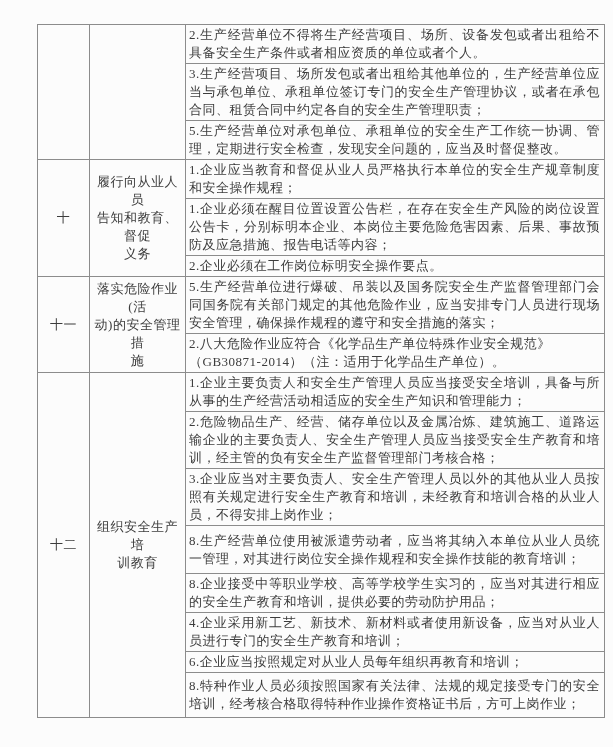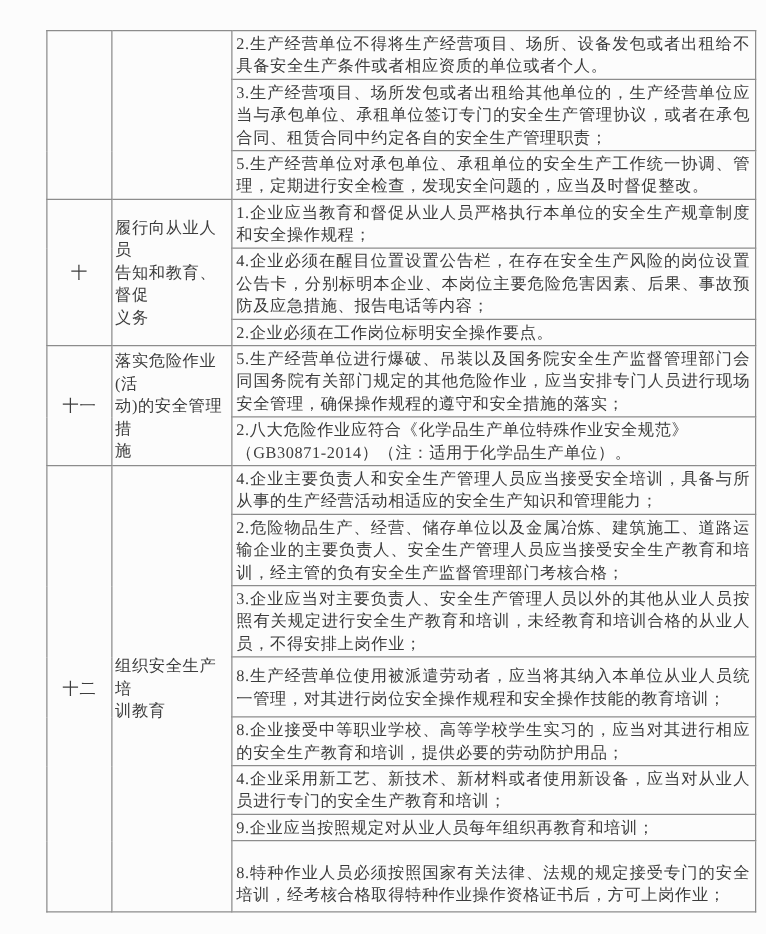--- a/index.html
+++ b/index.html
@@ -33,31 +33,32 @@
     vertical-align: middle;
     letter-spacing: 0.5px;
   }
   td.num-cell {
     width: 52px;
     text-align: center;
     padding: 1px 2px;
   }
   td.cat-cell {
     width: 96px;
+    text-align: center;
     padding: 1px 2px;
     white-space: pre-wrap;
   }
   td.item-cell {
     padding: 1px 4px 1px 3px;
     text-align: justify;
     vertical-align: top;
     white-space: pre-wrap;
   }
   td.item-cell.pad-lg { padding-top: 6px; padding-bottom: 5px; }
-  td.item-cell.pad-md { padding-top: 16px; padding-bottom: 4px; margin-top: 40px; }
+  td.item-cell.pad-md { padding-top: 4px; padding-bottom: 4px; margin-top: 40px; }
 </style>
 </head>
 <body>
 
 <div class="page">
   <table class="reg-table">
     <colgroup>
       <col style="width:52px">
       <col style="width:96px">
       <col style="width:419px">
@@ -77,21 +78,21 @@
       </tr>
 
       <tr>
         <td class="num-cell" rowspan="3">十</td>
         <td class="cat-cell" rowspan="3">履行向从业人员
 告知和教育、督促
 义务</td>
         <td class="item-cell">1.企业应当教育和督促从业人员严格执行本单位的安全生产规章制度和安全操作规程；</td>
       </tr>
       <tr>
-        <td class="item-cell">4.企业必须在醒目位置设置公告栏，在存在安全生产风险的岗位设置公告卡，分别标明本企业、本岗位主要危险危害因素、后果、事故预防及应急措施、报告电话等内容；</td>
+        <td class="item-cell">1.企业必须在醒目位置设置公告栏，在存在安全生产风险的岗位设置公告卡，分别标明本企业、本岗位主要危险危害因素、后果、事故预防及应急措施、报告电话等内容；</td>
       </tr>
       <tr>
         <td class="item-cell">2.企业必须在工作岗位标明安全操作要点。</td>
       </tr>
 
       <tr>
         <td class="num-cell" rowspan="2">十一</td>
         <td class="cat-cell" rowspan="2">落实危险作业(活
 动)的安全管理措
 施</td>
@@ -99,38 +100,38 @@
       </tr>
       <tr>
         <td class="item-cell">2.八大危险作业应符合《化学品生产单位特殊作业安全规范》
 （GB30871-2014）（注：适用于化学品生产单位）。</td>
       </tr>
 
       <tr>
         <td class="num-cell" rowspan="8">十二</td>
         <td class="cat-cell" rowspan="8">组织安全生产培
 训教育</td>
-        <td class="item-cell">4.企业主要负责人和安全生产管理人员应当接受安全培训，具备与所从事的生产经营活动相适应的安全生产知识和管理能力；</td>
+        <td class="item-cell">1.企业主要负责人和安全生产管理人员应当接受安全培训，具备与所从事的生产经营活动相适应的安全生产知识和管理能力；</td>
       </tr>
       <tr>
         <td class="item-cell">2.危险物品生产、经营、储存单位以及金属冶炼、建筑施工、道路运输企业的主要负责人、安全生产管理人员应当接受安全生产教育和培训，经主管的负有安全生产监督管理部门考核合格；</td>
       </tr>
       <tr>
         <td class="item-cell">3.企业应当对主要负责人、安全生产管理人员以外的其他从业人员按照有关规定进行安全生产教育和培训，未经教育和培训合格的从业人员，不得安排上岗作业；</td>
       </tr>
       <tr>
         <td class="item-cell pad-lg">8.生产经营单位使用被派遣劳动者，应当将其纳入本单位从业人员统一管理，对其进行岗位安全操作规程和安全操作技能的教育培训；</td>
       </tr>
       <tr>
         <td class="item-cell">8.企业接受中等职业学校、高等学校学生实习的，应当对其进行相应的安全生产教育和培训，提供必要的劳动防护用品；</td>
       </tr>
       <tr>
         <td class="item-cell">4.企业采用新工艺、新技术、新材料或者使用新设备，应当对从业人员进行专门的安全生产教育和培训；</td>
       </tr>
       <tr>
-        <td class="item-cell">9.企业应当按照规定对从业人员每年组织再教育和培训；</td>
+        <td class="item-cell">6.企业应当按照规定对从业人员每年组织再教育和培训；</td>
       </tr>
       <tr>
         <td class="item-cell pad-md">8.特种作业人员必须按照国家有关法律、法规的规定接受专门的安全培训，经考核合格取得特种作业操作资格证书后，方可上岗作业；</td>
       </tr>
     </tbody>
   </table>
 </div>
 
 </body></html>

